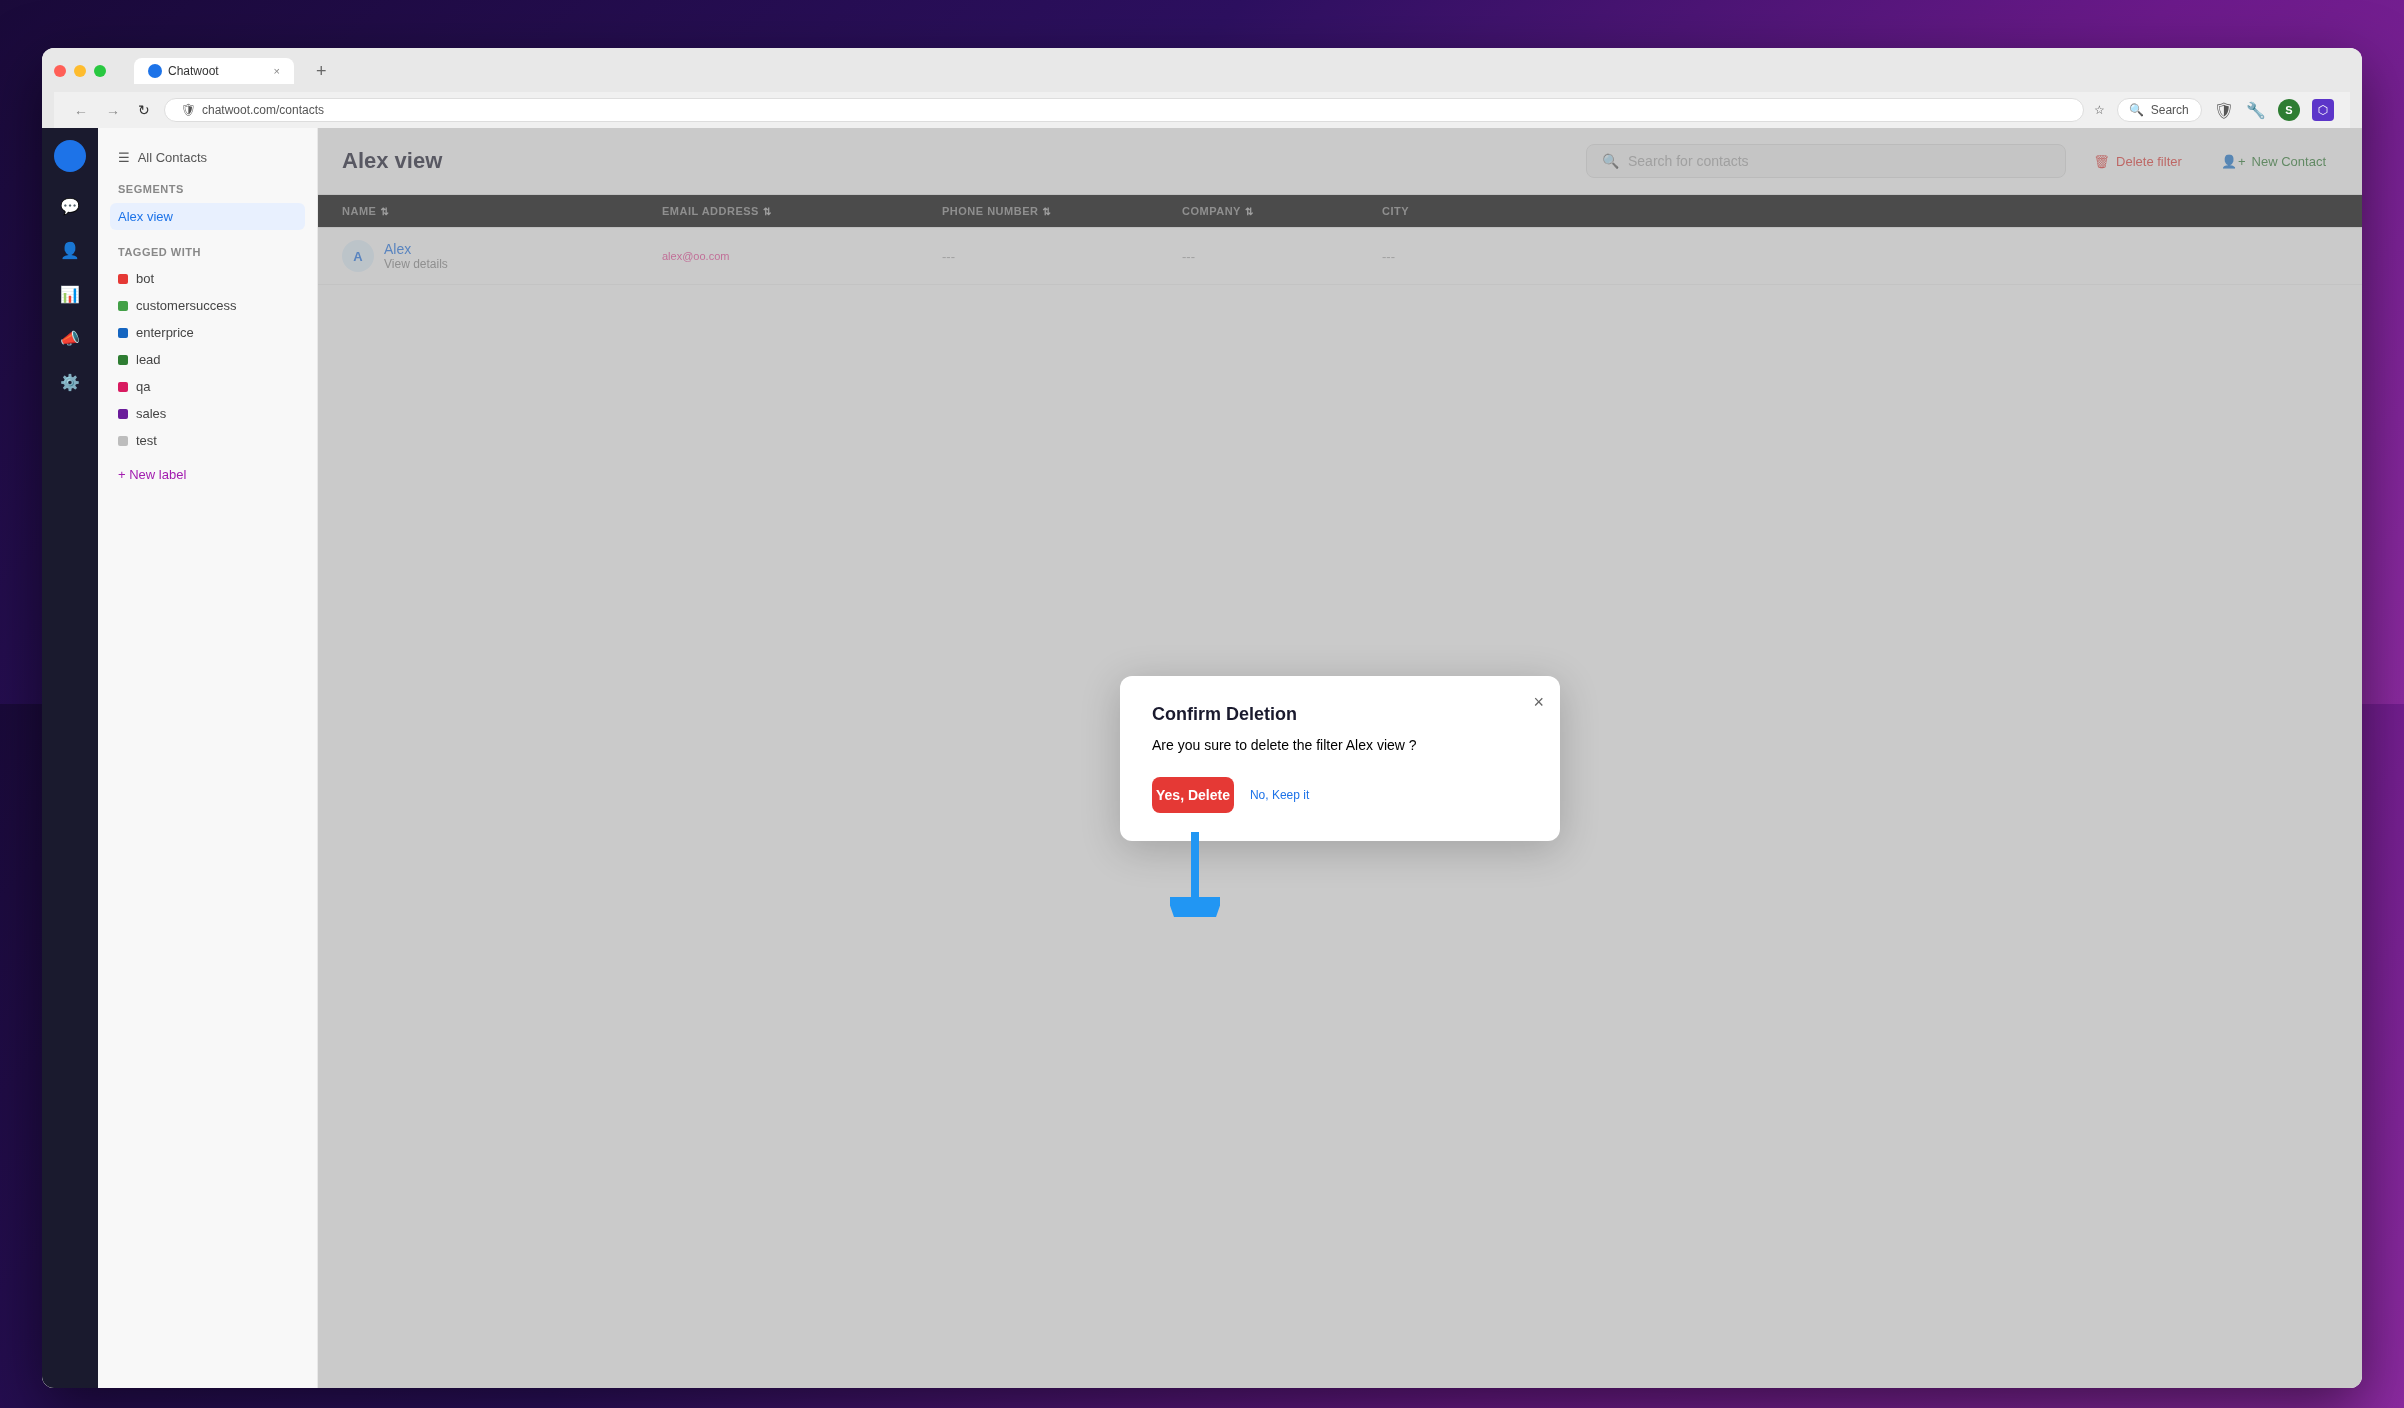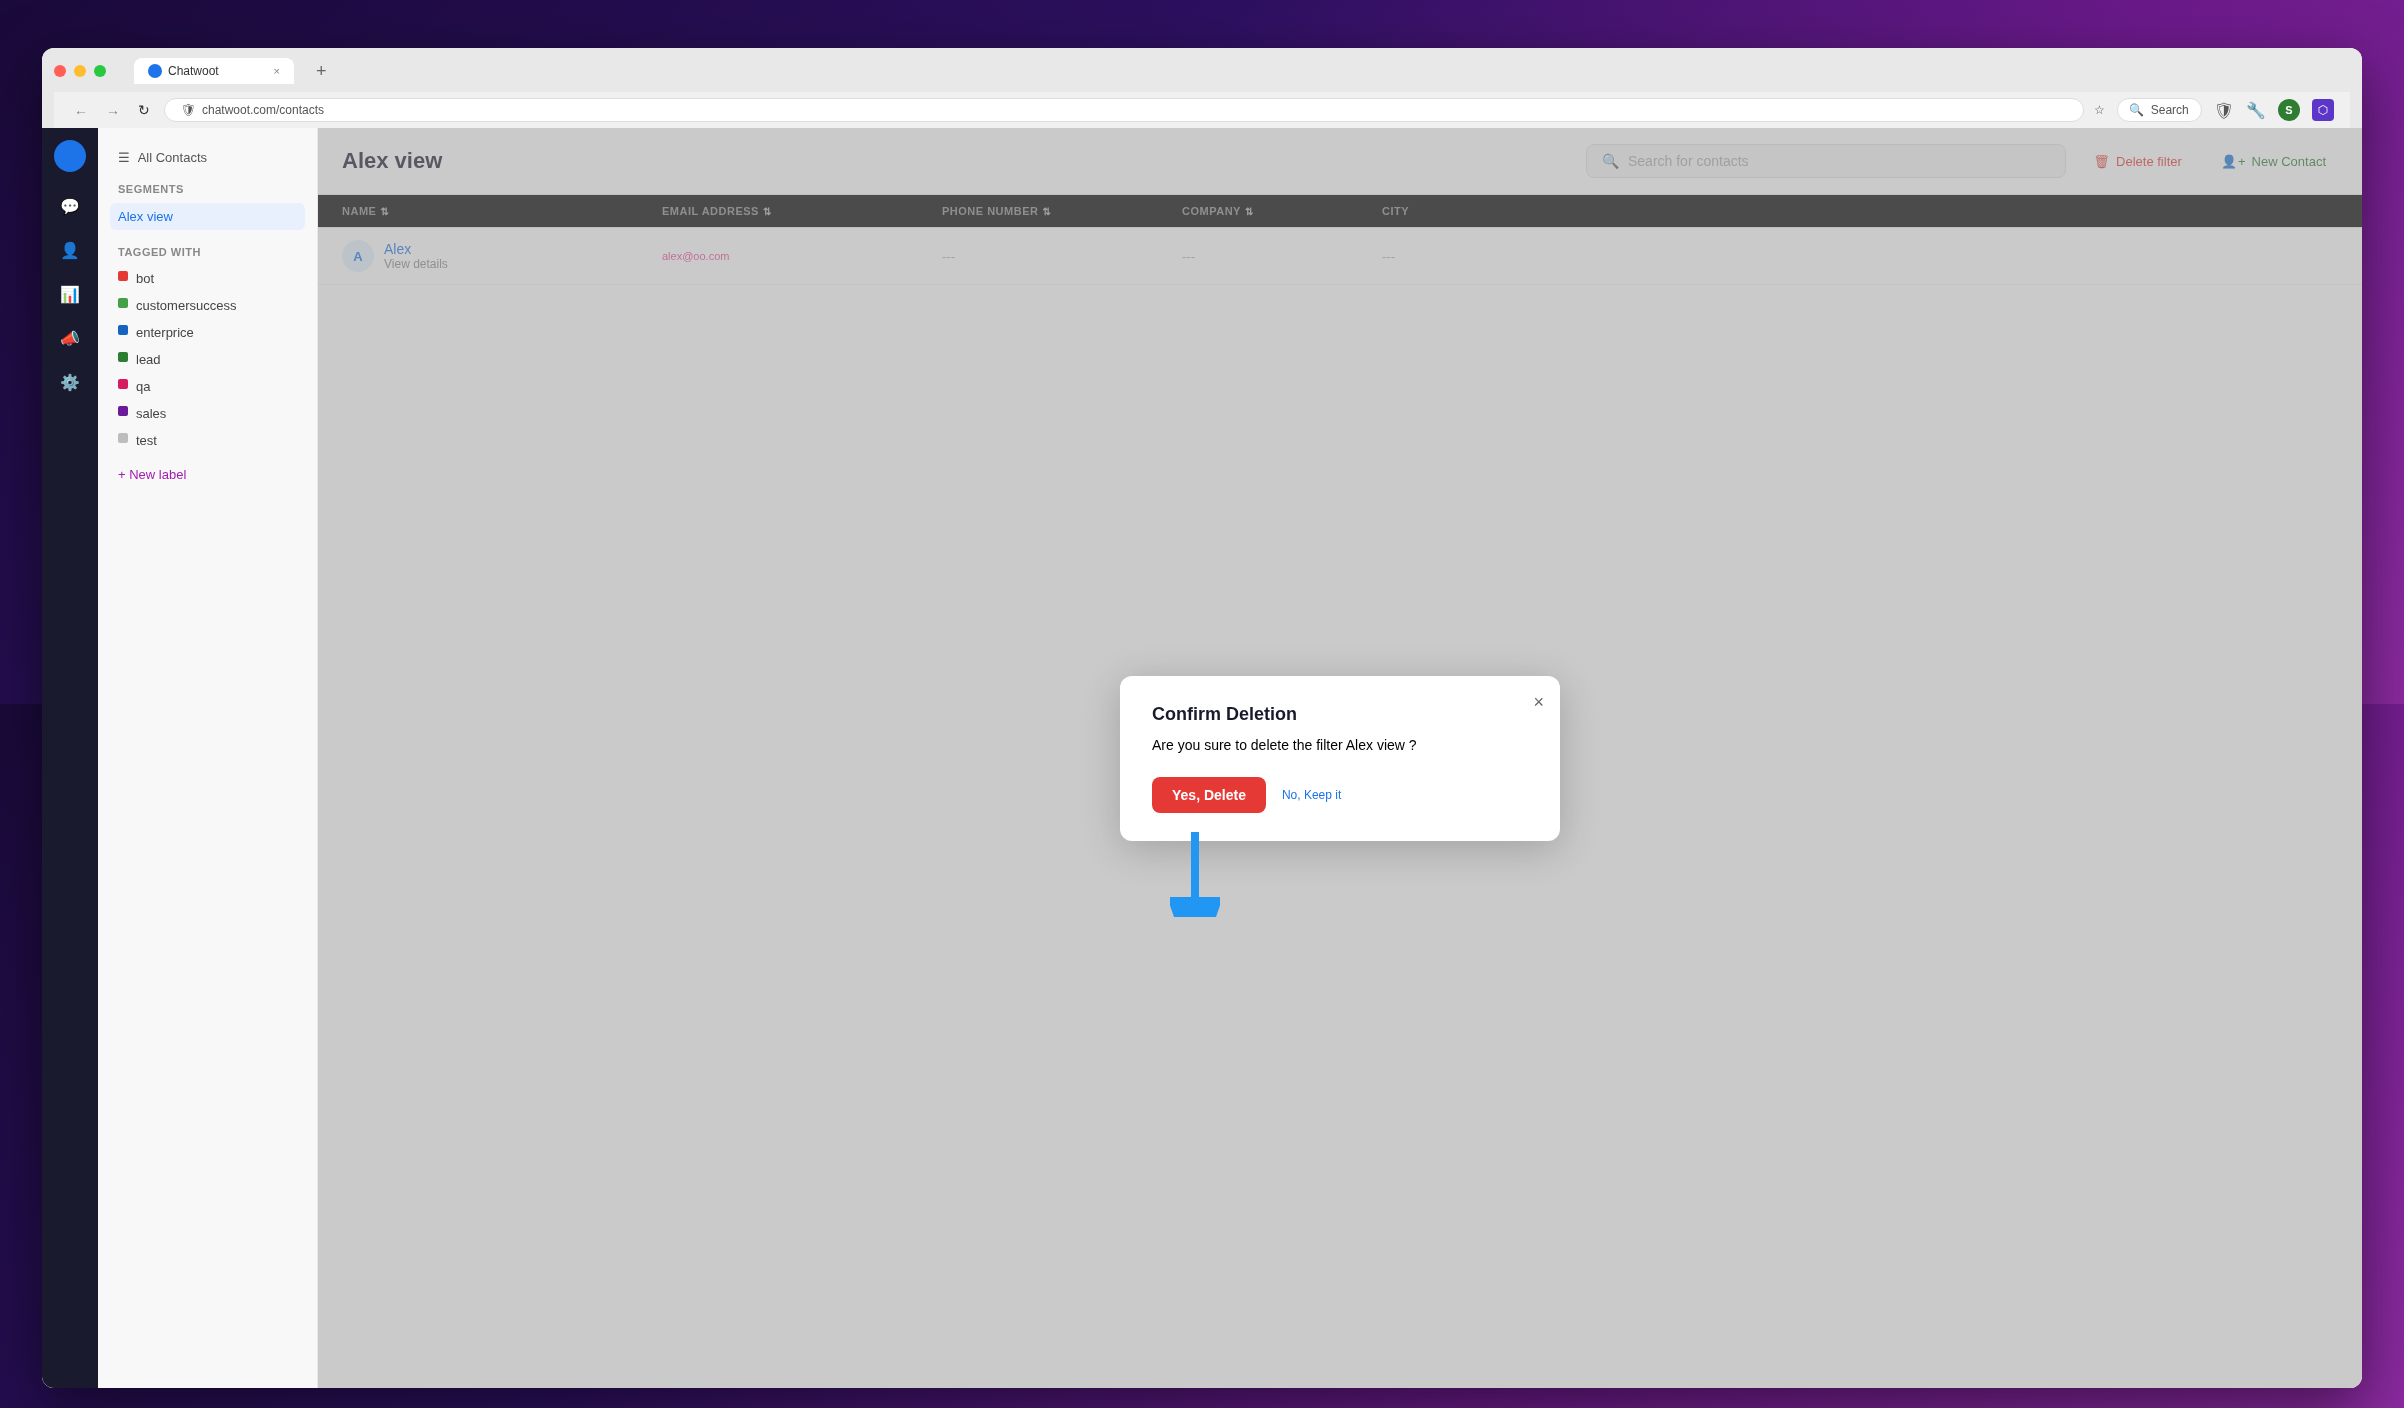--- a/index.html
+++ b/index.html
@@ -202,20 +202,21 @@
       margin-bottom: 2px;
     }
     .segment-item.active {
       background: #e8f0fe;
     }
     .tagged-section {
       margin-top: 16px;
     }
     .label-item {
       display: flex;
+      align-items: center;
       gap: 8px;
       padding: 5px 8px;
       border-radius: 6px;
       font-size: 13px;
       color: #444;
       cursor: pointer;
       margin-bottom: 2px;
     }
     .label-dot {
       width: 10px;
@@ -400,21 +401,21 @@
     .modal-actions {
       display: flex;
       align-items: center;
       gap: 16px;
     }
     .btn-delete {
       background: #e53935;
       color: white;
       border: none;
       border-radius: 8px;
-      padding: 10px 20px;
+      padding: 10px 4px;
       font-size: 14px;
       font-weight: 600;
       cursor: pointer;
     }
     .btn-keep {
       background: none;
       border: none;
       color: #1d73e8;
       font-size: 12px;
       font-weight: 500;

